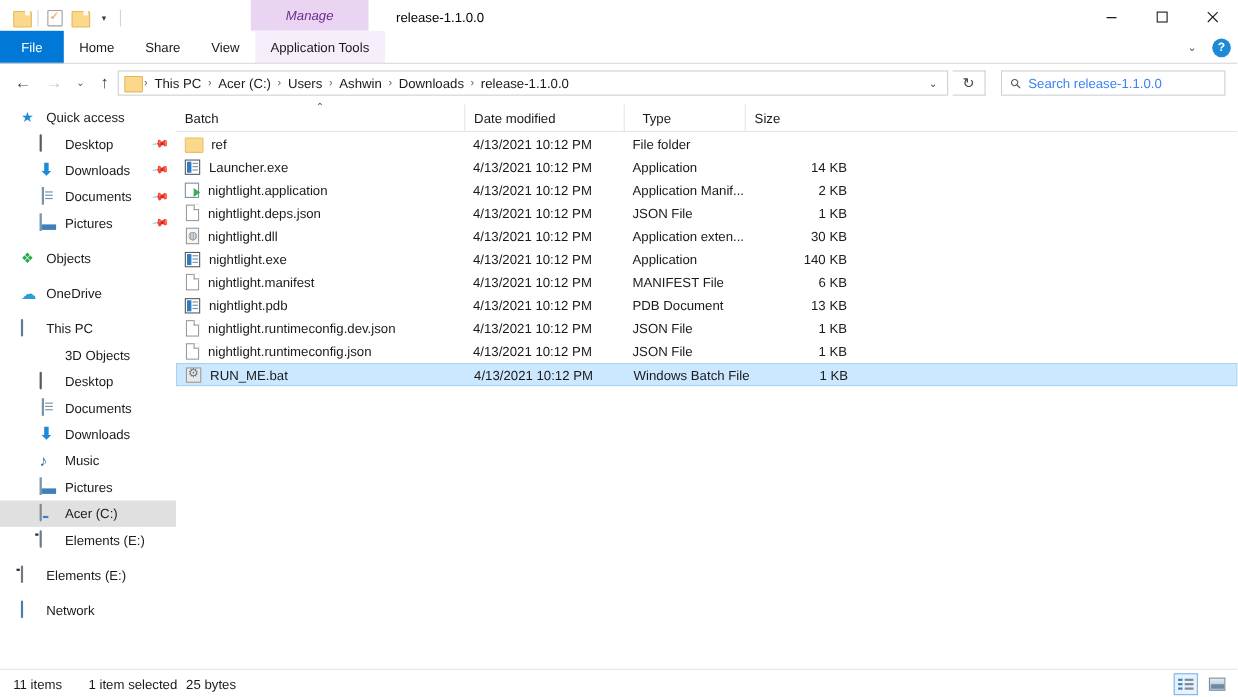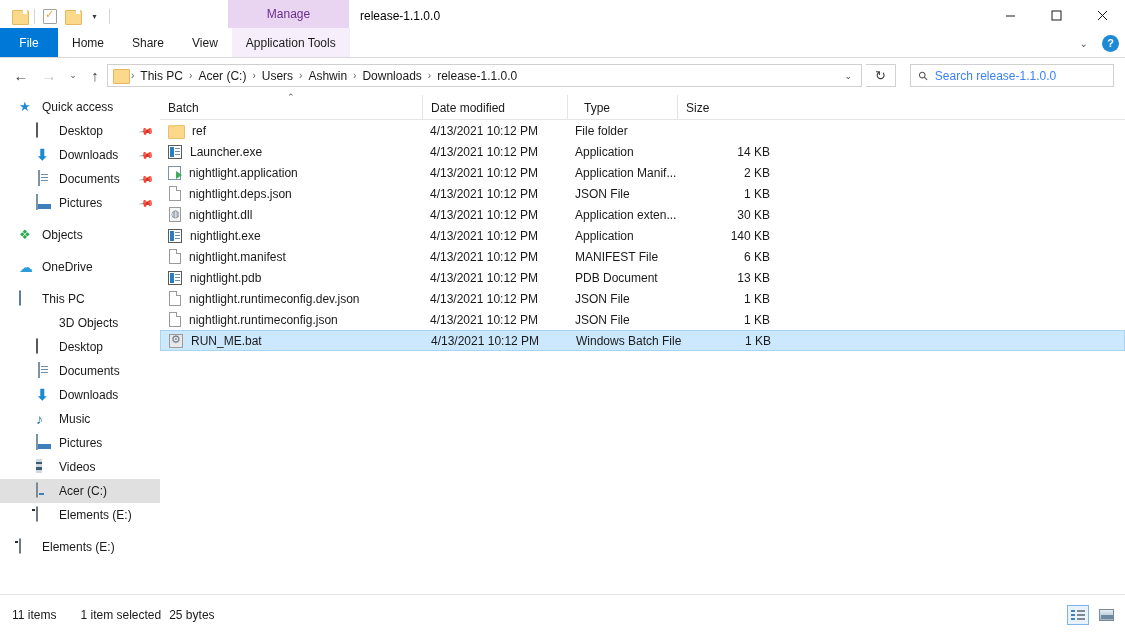--- a/index.html
+++ b/index.html
@@ -38,23 +38,23 @@
     width: 14px; height: 15px; background: #fdfdfd; border: 1px solid #a0a0a0;
     position: relative; border-radius: 1px;
   }
   .ico-props::after {
     content: "✓"; position: absolute; left: 1px; top: -2px; font-size: 11px; color: #e8a33d;
   }
   .qat-caret { font-size: 8px; color: #3b3b3b; margin-left: 1px; }
 
   
   .ctx-group {
-    position: absolute; left: 228px; top: 0; width: 121px; height: 28px;
+    position: absolute; left: 228px; top: 0; width: 107px; height: 28px;
     background: #e9d5f2;
-    display: flex; align-items: center; justify-content: center;
+    display: flex; align-items: center; justify-content: center; font-style: italic;
   }
   .ctx-group-label { font-size: 12px; color: #6b2e8f; }
 
   .win-title {
     position: absolute; left: 360px; top: 0; height: 32px;
     display: flex; align-items: center; font-size: 12px; color: #000000;
   }
 
   .wbtns { position: absolute; right: 0; top: 0; height: 30px; display: flex; }
   .wbtn {
@@ -272,21 +272,21 @@
   }
   .fi-bat {
     background: #e8e8e8; border: 1px solid #9a9a9a; width: 14px; height: 14px; margin-top: 1px;
   }
   .fi-bat::after {
     content: "⚙"; position: absolute; left: 1px; top: -2px; font-size: 11px; color: #6a7a86;
   }
 
   
   .statusbar {
-    position: absolute; left: 0; bottom: 0; width: 1125px; height: 40px;
+    position: absolute; left: 0; bottom: 0; width: 1125px; height: 26px;
     border-top: 1px solid #e5e5e5; background: #ffffff;
     display: flex; align-items: center;
   }
   .st-seg { font-size: 12px; color: #1a1a1a; }
   .st-items { margin-left: 12px; }
   .st-sel { margin-left: 24px; }
   .st-bytes { margin-left: 8px; }
   .viewbtns { position: absolute; right: 8px; display: flex; gap: 6px; align-items: center; }
   .vbtn {
     width: 22px; height: 20px; display: flex; align-items: center; justify-content: center;
@@ -477,40 +477,40 @@
       <span class="nav-label">Downloads</span>
     </div>
     <div class="nav-item lvl1">
       <span class="nav-ico"><span class="i-music">♪</span></span>
       <span class="nav-label">Music</span>
     </div>
     <div class="nav-item lvl1">
       <span class="nav-ico"><span class="i-pic"></span></span>
       <span class="nav-label">Pictures</span>
     </div>
-    <div class="nav-item lvl1">
-      <span class="nav-ico"><span class="i-video"></span></span>
-      <span class="nav-label">Videos</span>
-    </div>
     <div class="nav-item lvl1 selected">
       <span class="nav-ico"><span class="i-drive"></span></span>
       <span class="nav-label">Acer (C:)</span>
     </div>
     <div class="nav-item lvl1">
       <span class="nav-ico"><span class="i-ext"></span></span>
       <span class="nav-label">Elements (E:)</span>
     </div>
 
     <div class="spacer8"></div>
     <div class="nav-item lvl0">
       <span class="nav-ico"><span class="i-ext"></span></span>
       <span class="nav-label">Elements (E:)</span>
     </div>
 
     <div class="spacer8"></div>
+    <div class="nav-item lvl0">
+      <span class="nav-ico"><span class="i-net"></span></span>
+      <span class="nav-label">Network</span>
+    </div>
   </div>
 
   <div class="listarea">
     <div class="colhdr">
       <div class="col" style="left:0; width:262px;">
         <span>Batch</span>
         <span class="sort-arrow">⌃</span>
       </div>
       <div class="col" style="left:262px; width:145px;">
         <span>Date modified</span>

